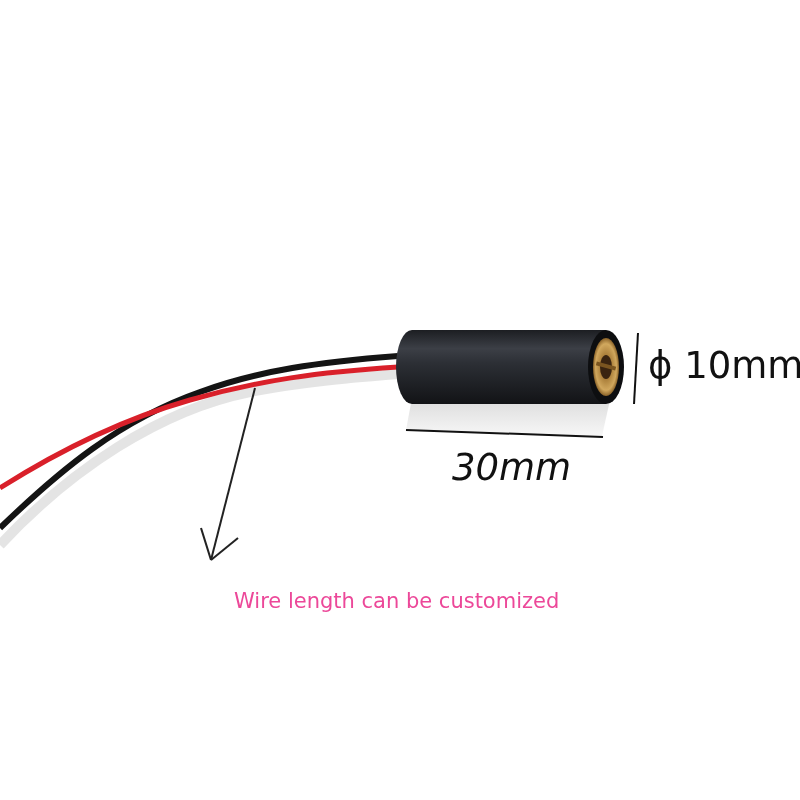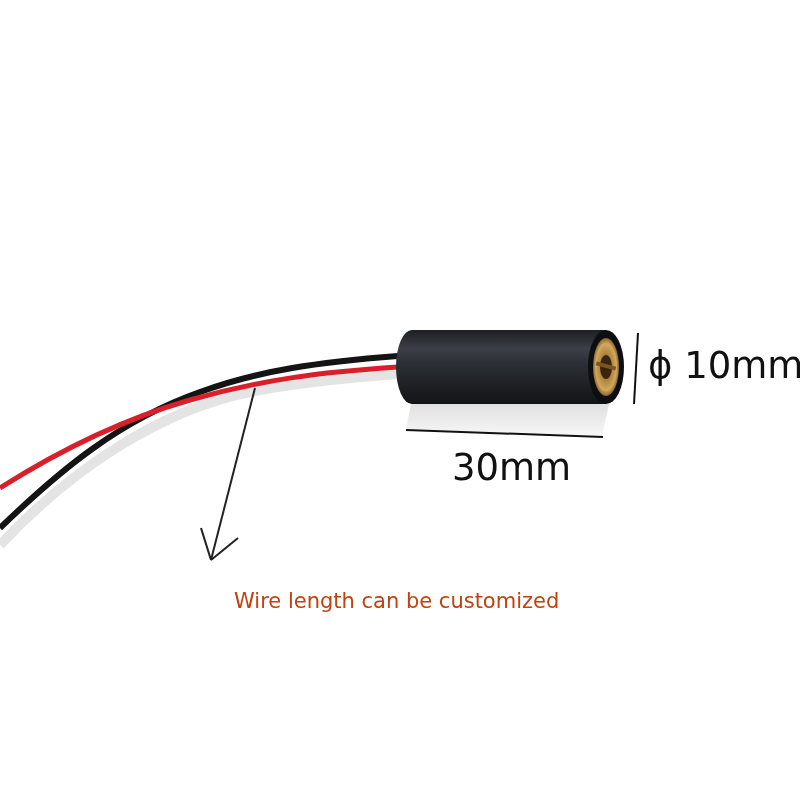--- a/index.html
+++ b/index.html
@@ -1,21 +1,21 @@
 <!DOCTYPE html>
 <html><head>
 <meta charset="utf-8">
 <style>
   html, body { margin: 0; padding: 0; }
   body { width: 800px; height: 800px; background: #ffffff; position: relative; overflow: hidden; font-family: "DejaVu Sans", sans-serif; }
   #scene { position: absolute; left: 0; top: 0; width: 800px; height: 800px; }
   .label { position: absolute; color: #111; white-space: nowrap; }
   .dim-diameter { left: 648px; top: 344px; font-size: 37px; font-family: "DejaVu Sans", sans-serif; letter-spacing: 0px; }
-  .dim-length { left: 452px; top: 446px; font-size: 37px; font-family: "DejaVu Sans", sans-serif; }
-  .caption { left: 234px; top: 589px; font-size: 21px; font-family: "DejaVu Sans", sans-serif; color: #c2410c; }
+  .dim-length { left: 452px; top: 446px; font-size: 37px; font-family: "DejaVu Sans", sans-serif; font-style: italic; }
+  .caption { left: 234px; top: 589px; font-size: 21px; font-family: "DejaVu Sans", sans-serif; color: #ec4899; }
 </style>
 </head>
 <body>
 
 <svg id="scene" width="800" height="800" viewBox="0 0 800 800">
   <defs>
     <linearGradient id="bodyGrad" x1="0" y1="0" x2="0" y2="1">
       <stop offset="0" stop-color="#1c1e22"></stop>
       <stop offset="0.25" stop-color="#3c3f46"></stop>
       <stop offset="0.45" stop-color="#2c2f35"></stop>

